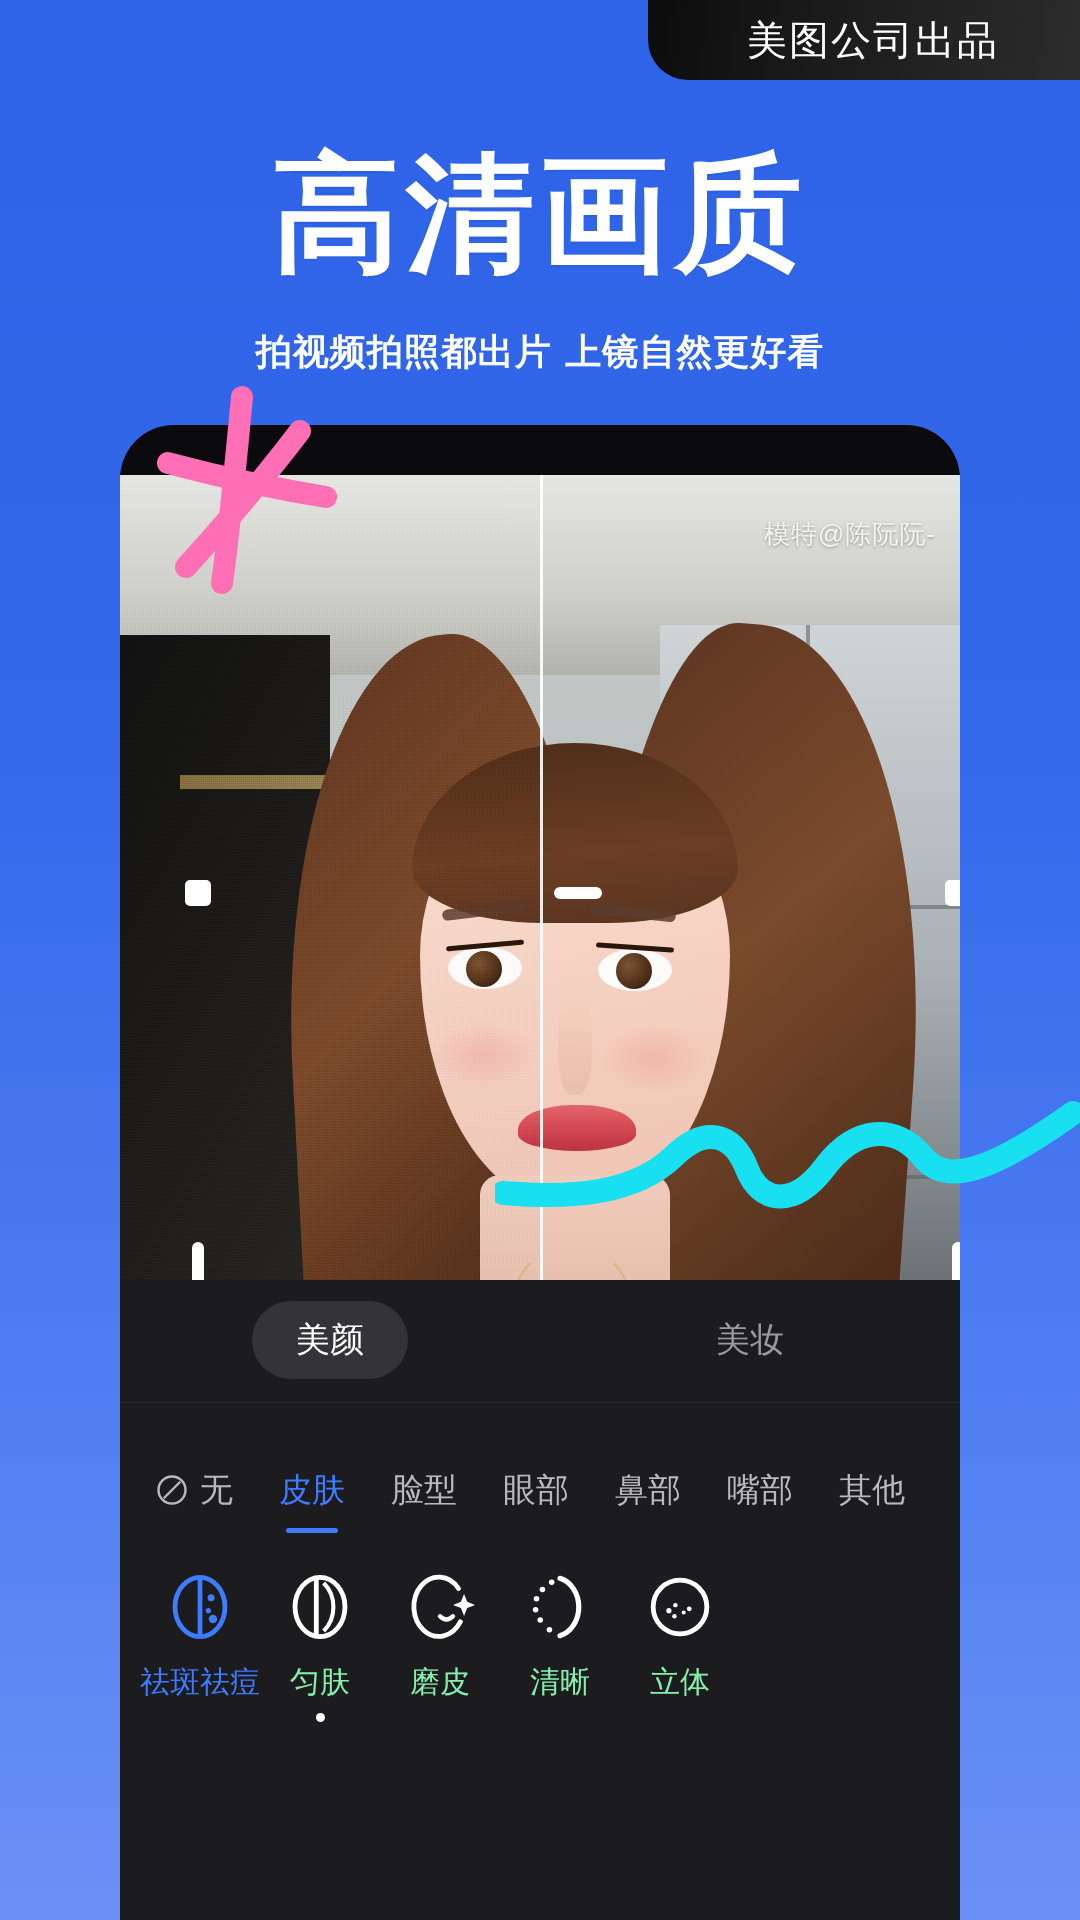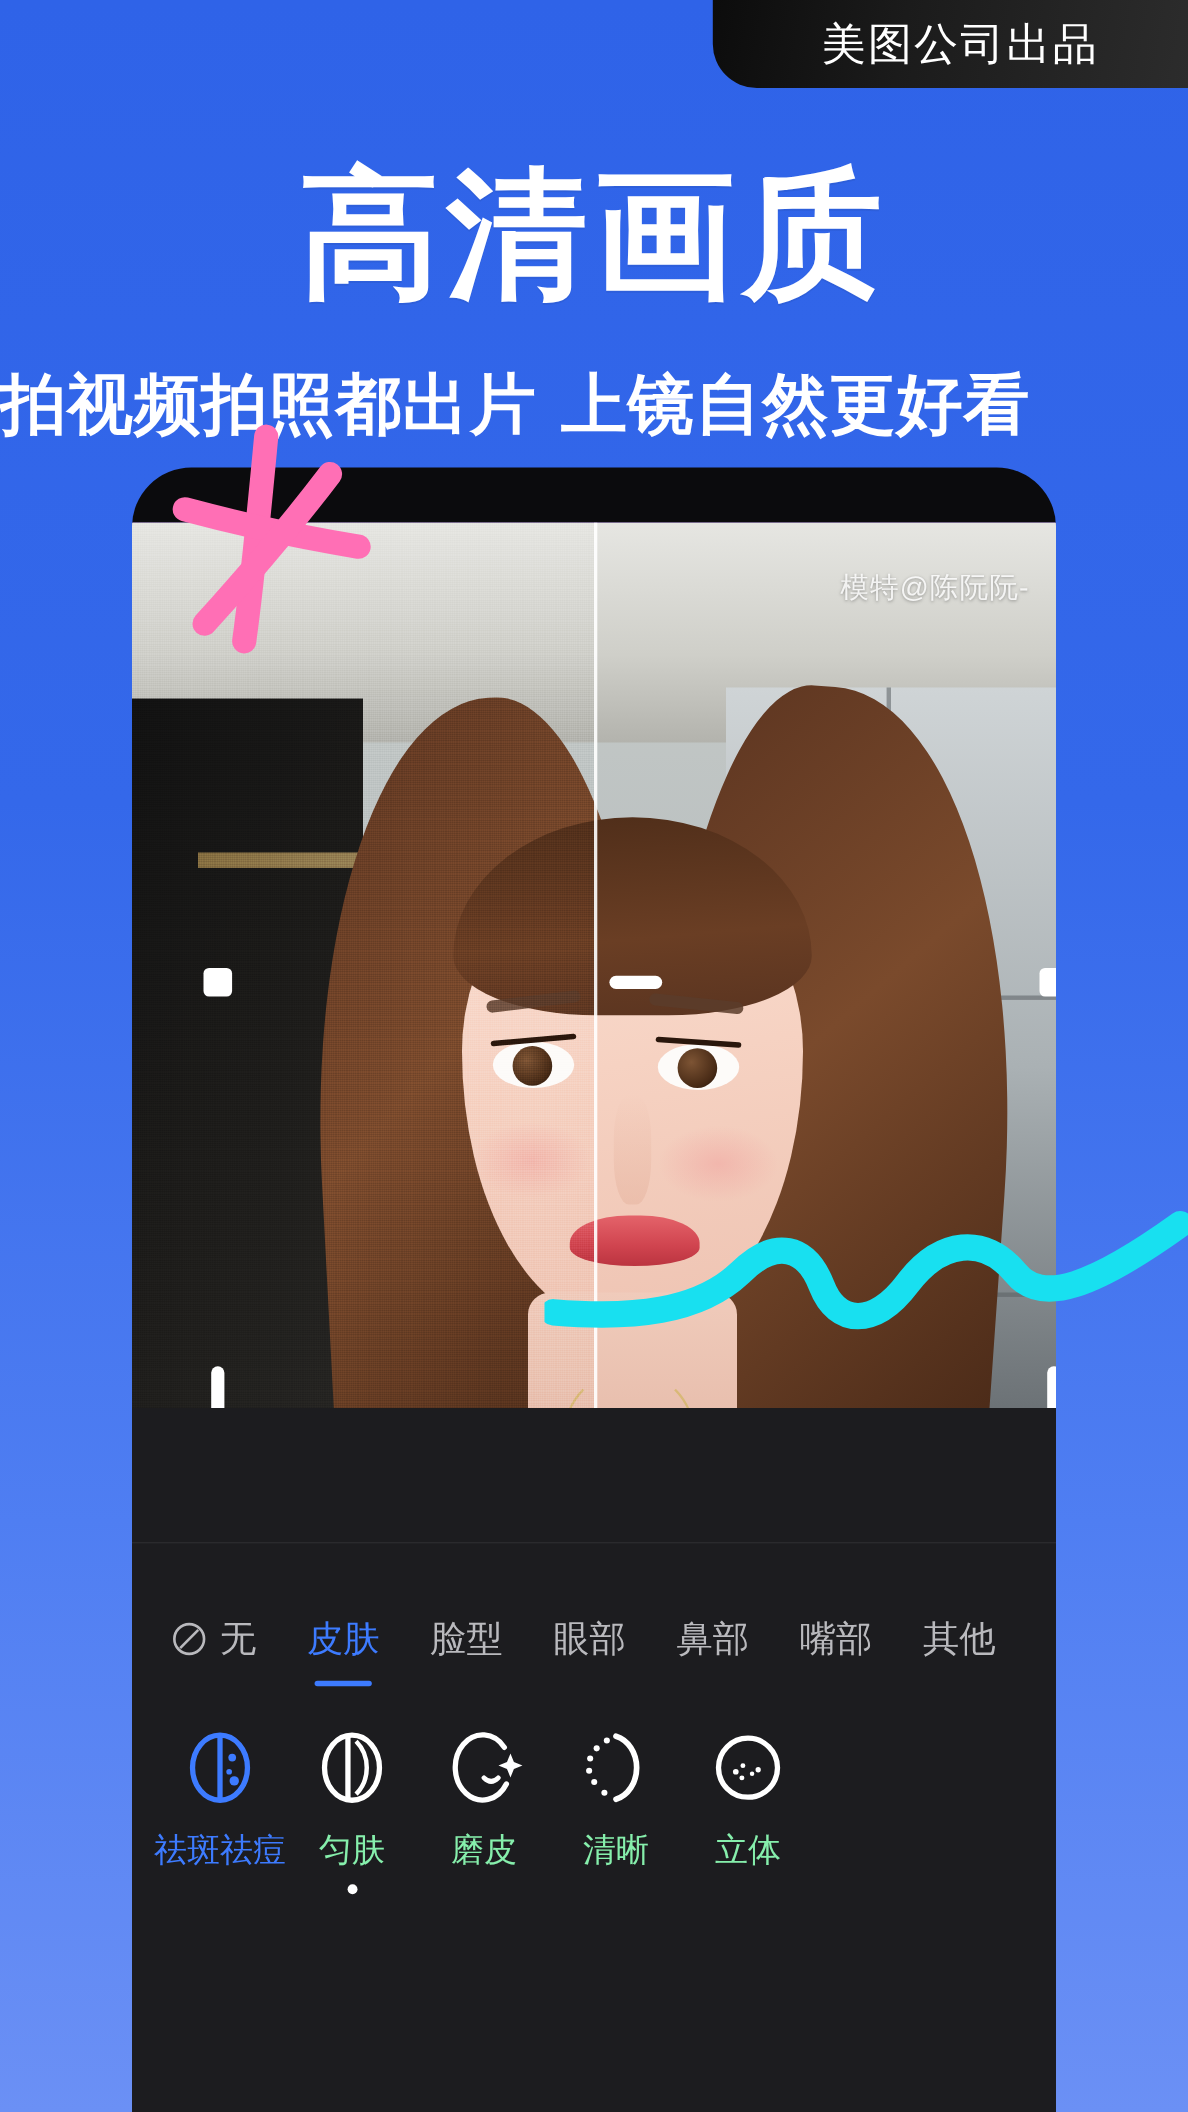--- a/index.html
+++ b/index.html
@@ -37,42 +37,43 @@
     color:#ffffff;
     font-size:128px;
     font-weight:bold;
     letter-spacing:6px;
     line-height:1.15;
     font-family:"DejaVu Sans","Liberation Sans",sans-serif;
     text-shadow:0 2px 0 rgba(0,0,0,.06);
   }
   #subhead {
     position:absolute; top:328px; left:0; width:1080px;
+    text-align:center;
     color:#ffffff;
-    font-size:60px;
+    font-size:36px;
     font-weight:bold;
     letter-spacing:1px;
     font-family:"DejaVu Sans","Liberation Sans",sans-serif;
   }
 
   
   #phone {
     position:absolute;
     left:120px; top:425px;
     width:840px; height:1495px;
     background:#0b0b0d;
     border-radius:54px 54px 0 0;
     overflow:hidden;
   }
 
   
   #preview {
     position:absolute; left:0; top:50px; width:840px; height:1230px;
     overflow:hidden;
-    background:#4c1d95;
+    background:#8b5cf6;
   }
   
   #photo {
     position:absolute; inset:0;
     background:
       
       linear-gradient(180deg,#c9cdc9 0%,#b9bfc0 30%,#8d9396 60%,#595f63 100%);
   }
   .ceiling {
     position:absolute; left:0; top:0; width:100%; height:200px;
@@ -405,20 +406,28 @@
     </div>
     <div class="frame">
       <div class="mini-dark"></div>
 
     </div>
   </div>
   <div id="playhead"></div>
 
   <div id="panel">
 
+    <div id="tabs">
+      <div class="tab-wrap">
+        <div class="tab active">美颜</div>
+      </div>
+      <div class="tab-wrap">
+        <div class="tab">美妆</div>
+      </div>
+    </div>
     <div id="divider"></div>
 
     <div id="cats">
       <div class="cat">
         <svg class="none-icon" viewBox="0 0 24 24" fill="none" stroke="#b9b9bd" stroke-width="1.6">
           <circle cx="12" cy="12" r="9"></circle>
             <line x1="6.5" y1="17.5" x2="17.5" y2="6.5"></line>
         </svg>
         <span>无</span>
       </div>

